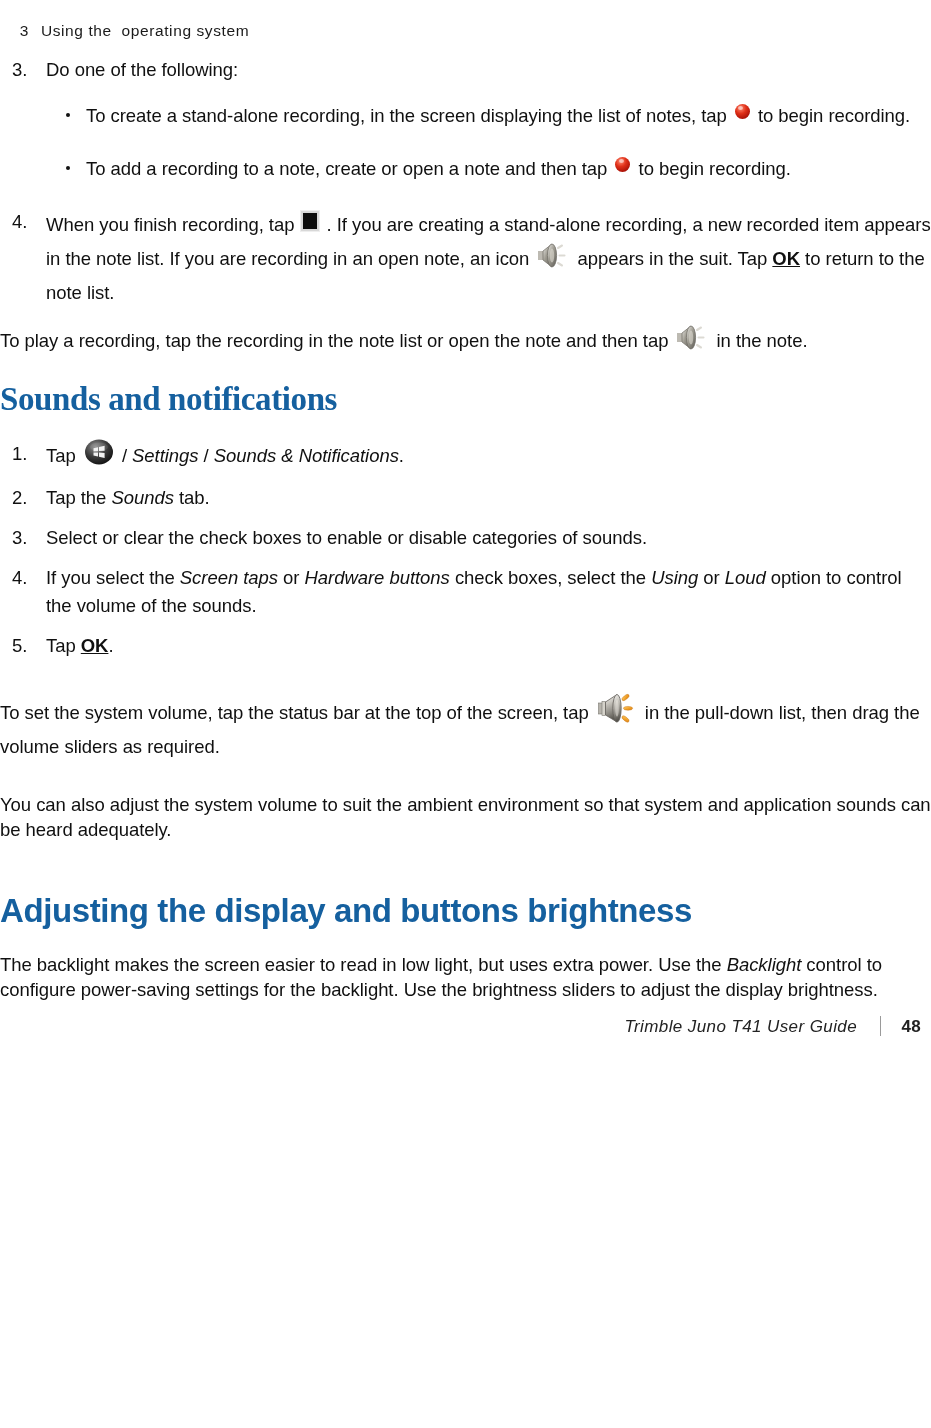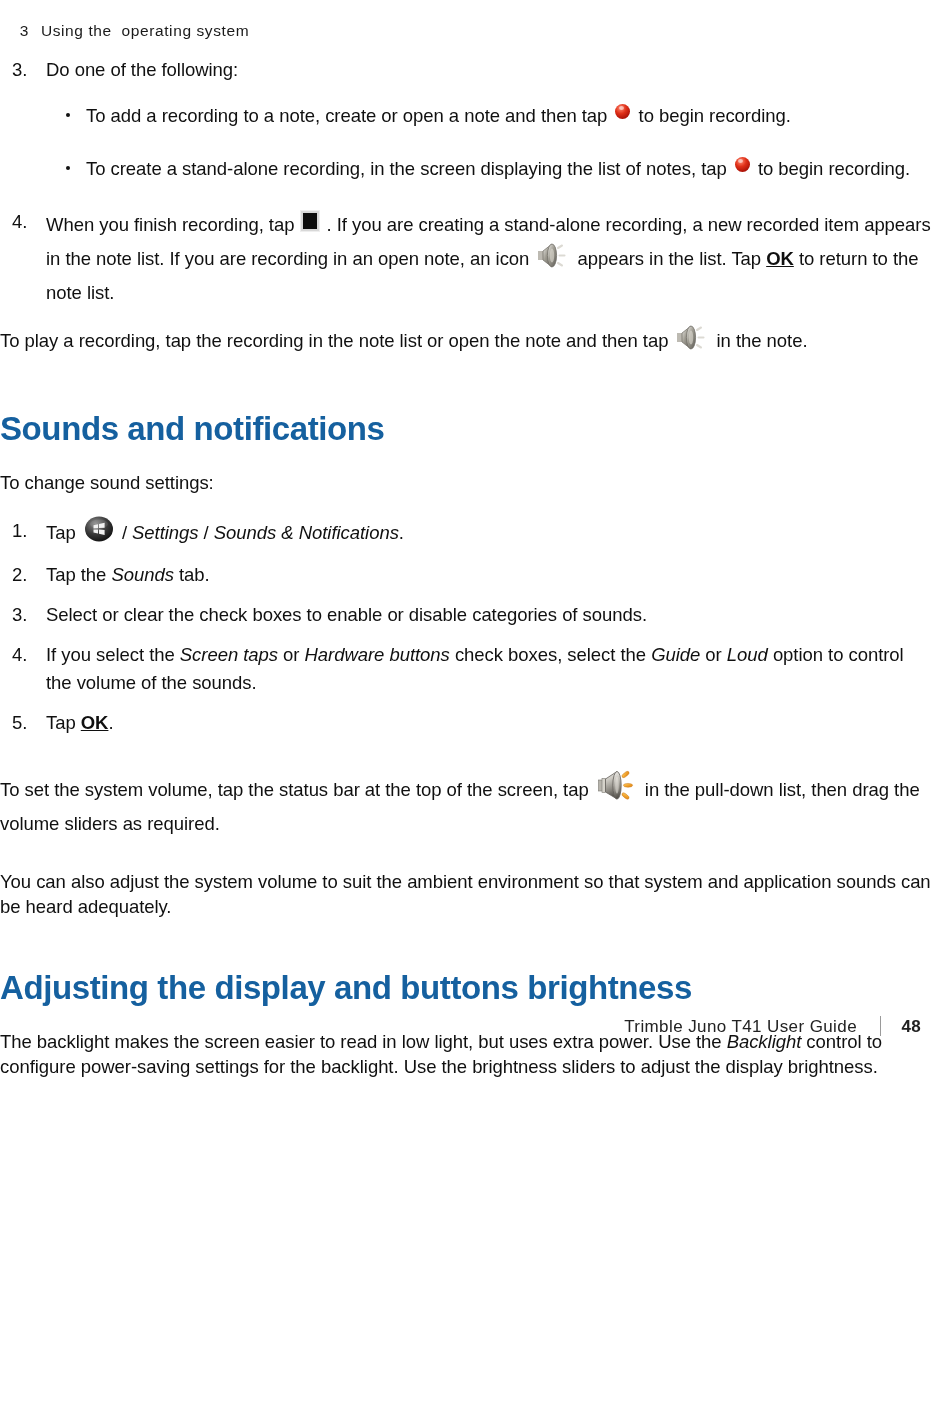--- a/index.html
+++ b/index.html
@@ -178,20 +178,21 @@
     position: absolute;
     left: 0;
     bottom: 16px;
     width: 931px;
     text-align: right;
     font-size: 17px;
     color: #222;
   }
   .footer .fname {
     letter-spacing: 0.4px;
+    font-style: italic;
   }
   .footer .fdiv {
     display: inline-block;
     width: 1px;
     height: 20px;
     background: #9a9a9a;
     vertical-align: -4px;
     margin: 0 16px 0 18px;
   }
   .footer .fpage {
@@ -214,27 +215,27 @@
     <ol class="numlist">
       <li>
         <span class="marker">3.</span>
         <span>Do one of the following:</span>
       </li>
     </ol>
 
     <ul class="bulletlist" style="margin-top:18px;">
       <li>
         <span class="dot"></span>
-        <span>To add a recording to a note, create or open a note and then tap</span>
+        <span>To create a stand-alone recording, in the screen displaying the list of notes, tap</span>
         <span class="icn ic-record"></span>
         <span>to begin recording.</span>
       </li>
       <li>
         <span class="dot"></span>
-        <span>To create a stand-alone recording, in the screen displaying the list of notes, tap</span>
+        <span>To add a recording to a note, create or open a note and then tap</span>
         <span class="icn ic-record"></span>
         <span>to begin recording.</span>
       </li>
     </ul>
 
     <ol class="numlist" style="margin-top:2px;">
       <li style="line-height:34px;margin-bottom:14px;">
         <span class="marker">4.</span>
         <span>When you finish recording, tap</span>
         <span class="icn ic-stop"></span>
@@ -252,21 +253,21 @@
             <path d="M7 10 L16 3 L16 26 L7 19 Z" fill="url(#gcone)" stroke="#6d6a63" stroke-width="0.7"></path>
             <ellipse cx="16" cy="14.5" rx="4.6" ry="11.5" fill="url(#gcone)" stroke="#6d6a63" stroke-width="0.7"></ellipse>
             <ellipse cx="16" cy="14.5" rx="2.2" ry="7" fill="#d8d5cd" opacity="0.65"></ellipse>
             <g stroke="#d9d6cf" stroke-width="2.1" stroke-linecap="round" opacity="0.9">
               <line x1="22" y1="7" x2="26" y2="4.5"></line>
               <line x1="23.5" y1="14.5" x2="28.5" y2="14.5"></line>
               <line x1="22" y1="22" x2="26" y2="24.5"></line>
             </g>
           </svg>
         </span>
-        <span>appears in the list. Tap</span>
+        <span>appears in the suit. Tap</span>
         <strong>OK</strong>
         <span>to return to the note list.</span>
       </li>
     </ol>
 
 
     <p class="para" style="line-height:34px;">
       <span>To play a recording, tap the recording in the note list or open the note and then tap</span>
       <span class="icn ic-speaker-gray">
         <svg viewBox="0 0 34 30" width="34" height="30" aria-hidden="true">
@@ -284,23 +285,22 @@
           <g stroke="#d9d6cf" stroke-width="2.1" stroke-linecap="round" opacity="0.9">
             <line x1="22" y1="7" x2="26" y2="4.5"></line>
             <line x1="23.5" y1="14.5" x2="28.5" y2="14.5"></line>
             <line x1="22" y1="22" x2="26" y2="24.5"></line>
           </g>
         </svg>
       </span>
       <span>in the note.</span>
     </p>
 
-    <h1 class="h1" style="margin-top:52px;">Sounds and notifications</h1>
-
-    <p class="para">To change sound settings:</p>
+    <h1 class="h1" style="margin-top:22px;font-family:Liberation Serif, serif;">Sounds and notifications</h1>
+
 
     <ol class="numlist" style="margin-top:22px;">
       <li style="line-height:32px;">
         <span class="marker">1.</span>
         <span>Tap</span>
         <span class="icn ic-start">
           <svg viewBox="0 0 30 30" width="30" height="30" aria-hidden="true">
             <defs>
               <radialGradient id="gstart" cx="38%" cy="30%" r="75%">
                 <stop offset="0%" stop-color="#8f8f8f"></stop>
@@ -336,21 +336,21 @@
         <span>Select or clear the check boxes to enable or disable categories of sounds.</span>
       </li>
 
       <li>
         <span class="marker">4.</span>
         <span>If you select the</span>
         <em>Screen taps</em>
         <span>or</span>
         <em>Hardware buttons</em>
         <span>check boxes, select the</span>
-        <em>Guide</em>
+        <em>Using</em>
         <span>or</span>
         <em>Loud</em>
         <span>option to control the volume of the sounds.</span>
       </li>
 
       <li>
         <span class="marker">5.</span>
         <span>Tap</span>
         <strong>OK</strong><span>.</span>
       </li>

